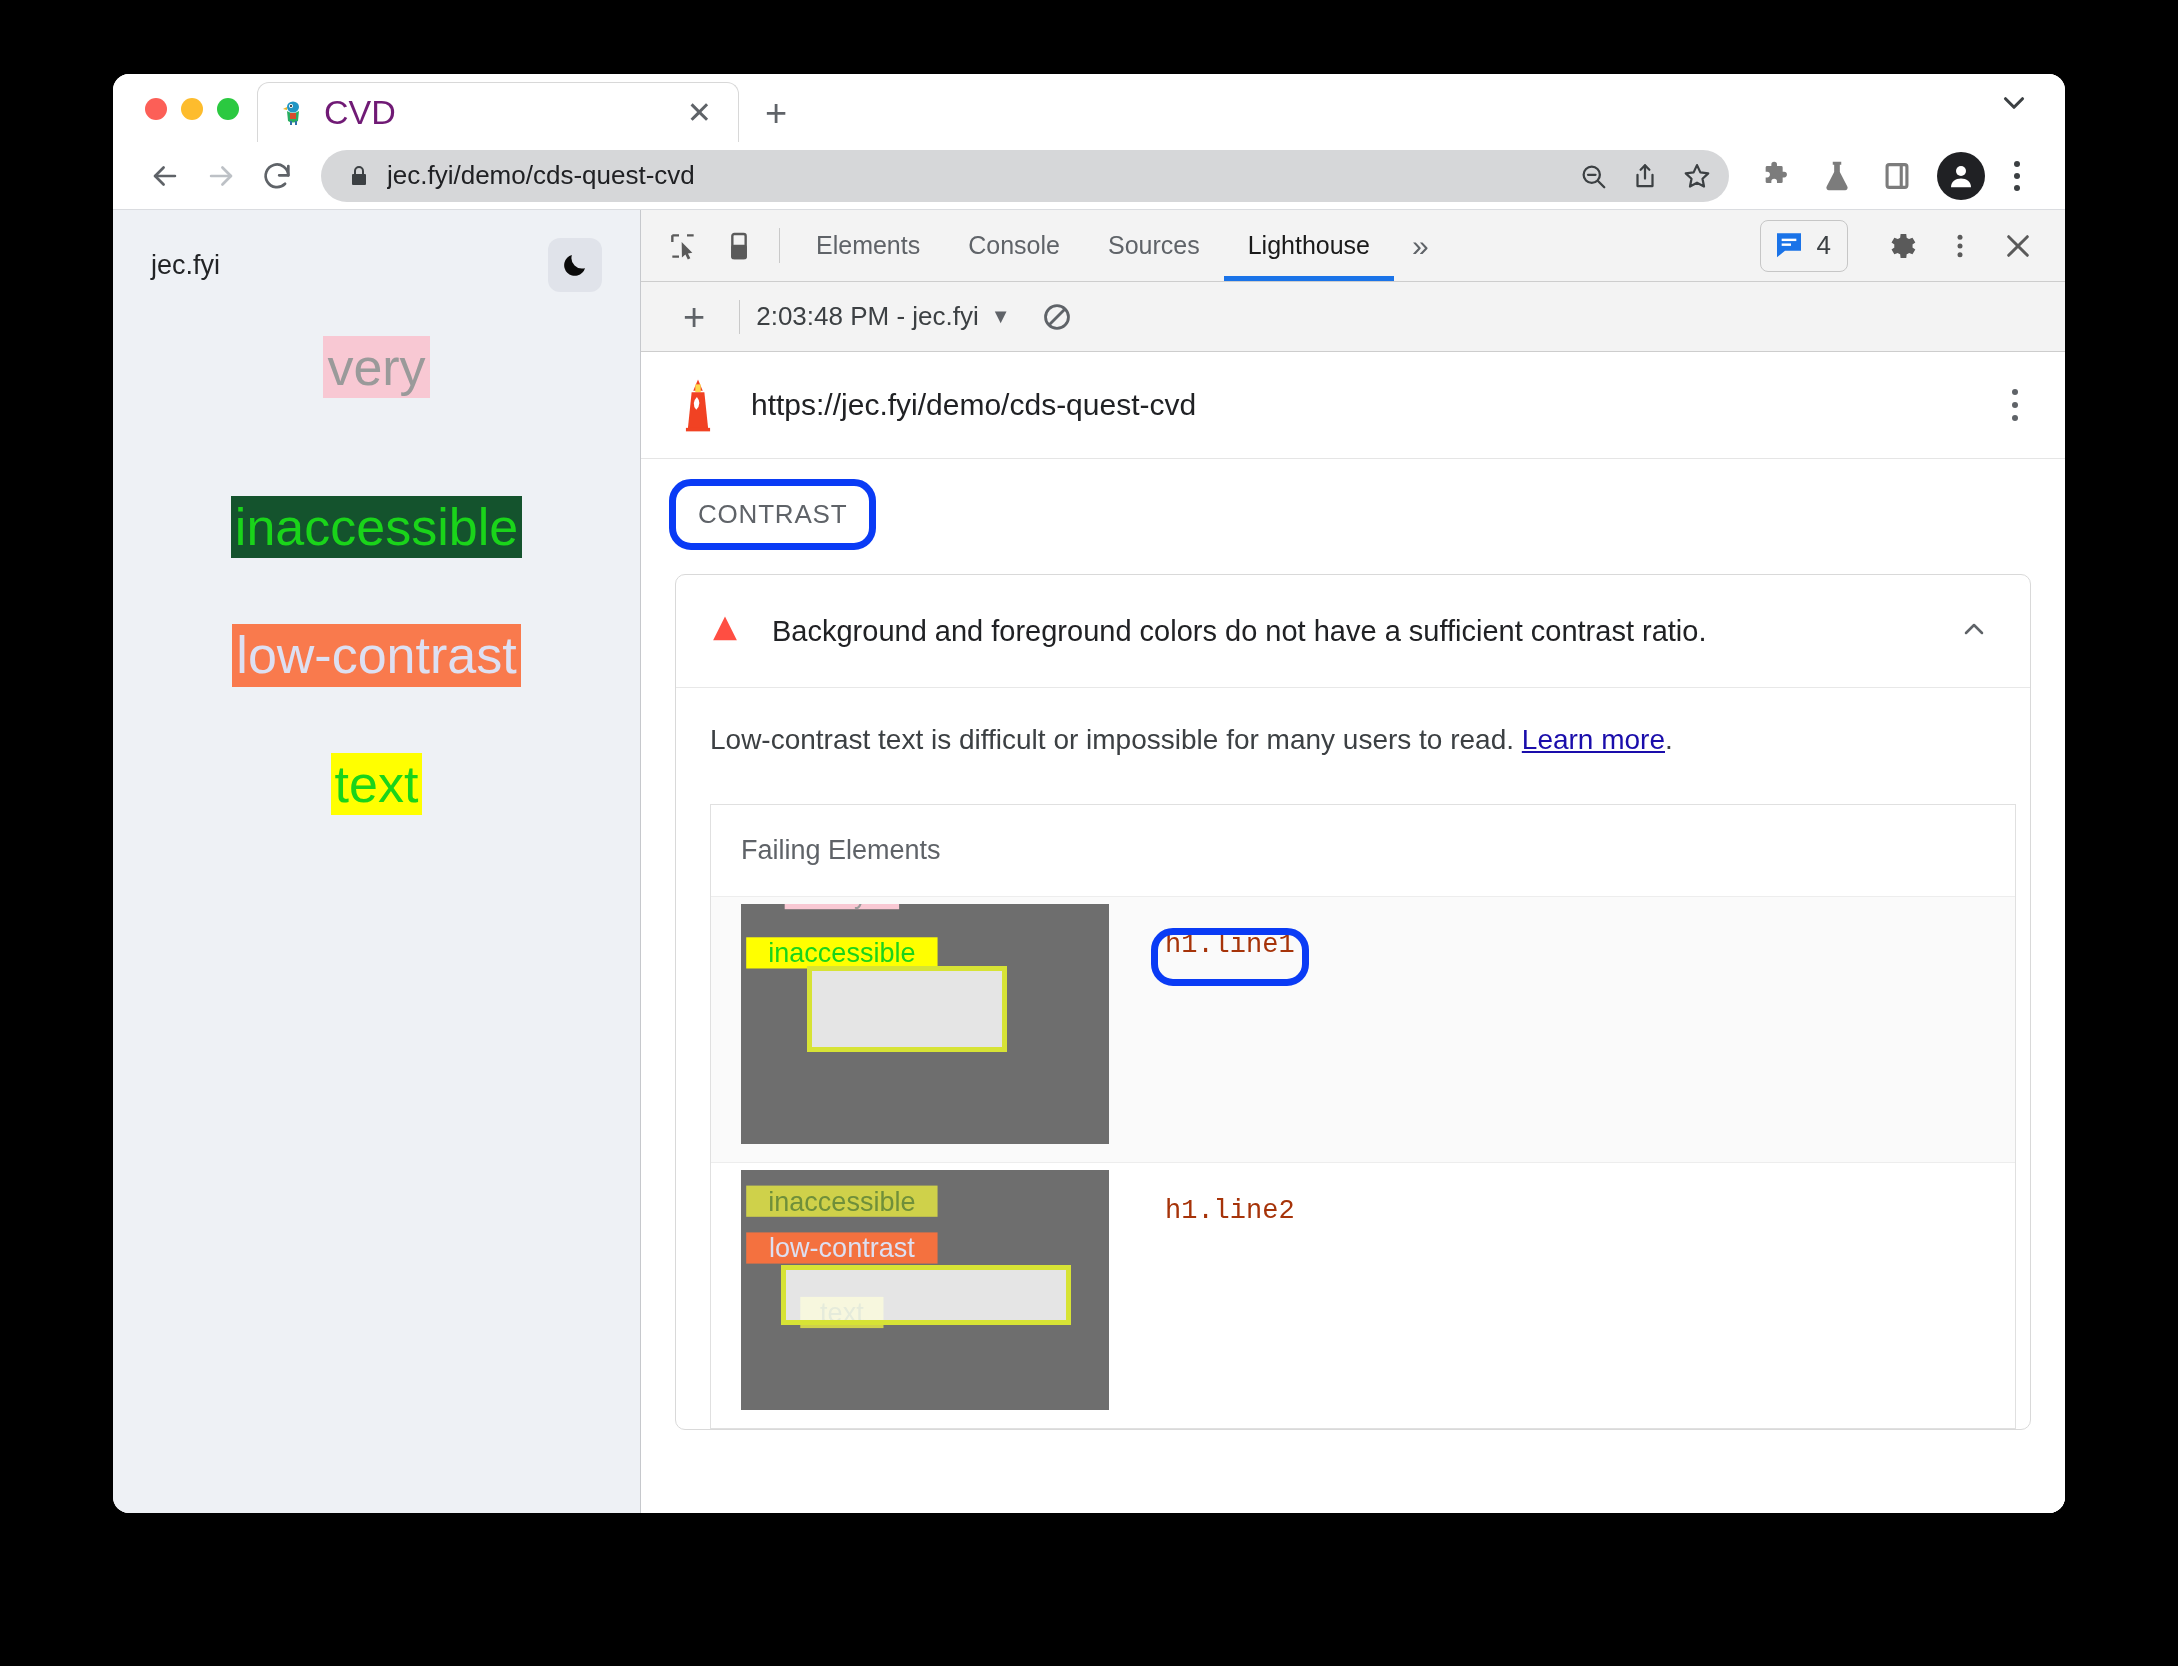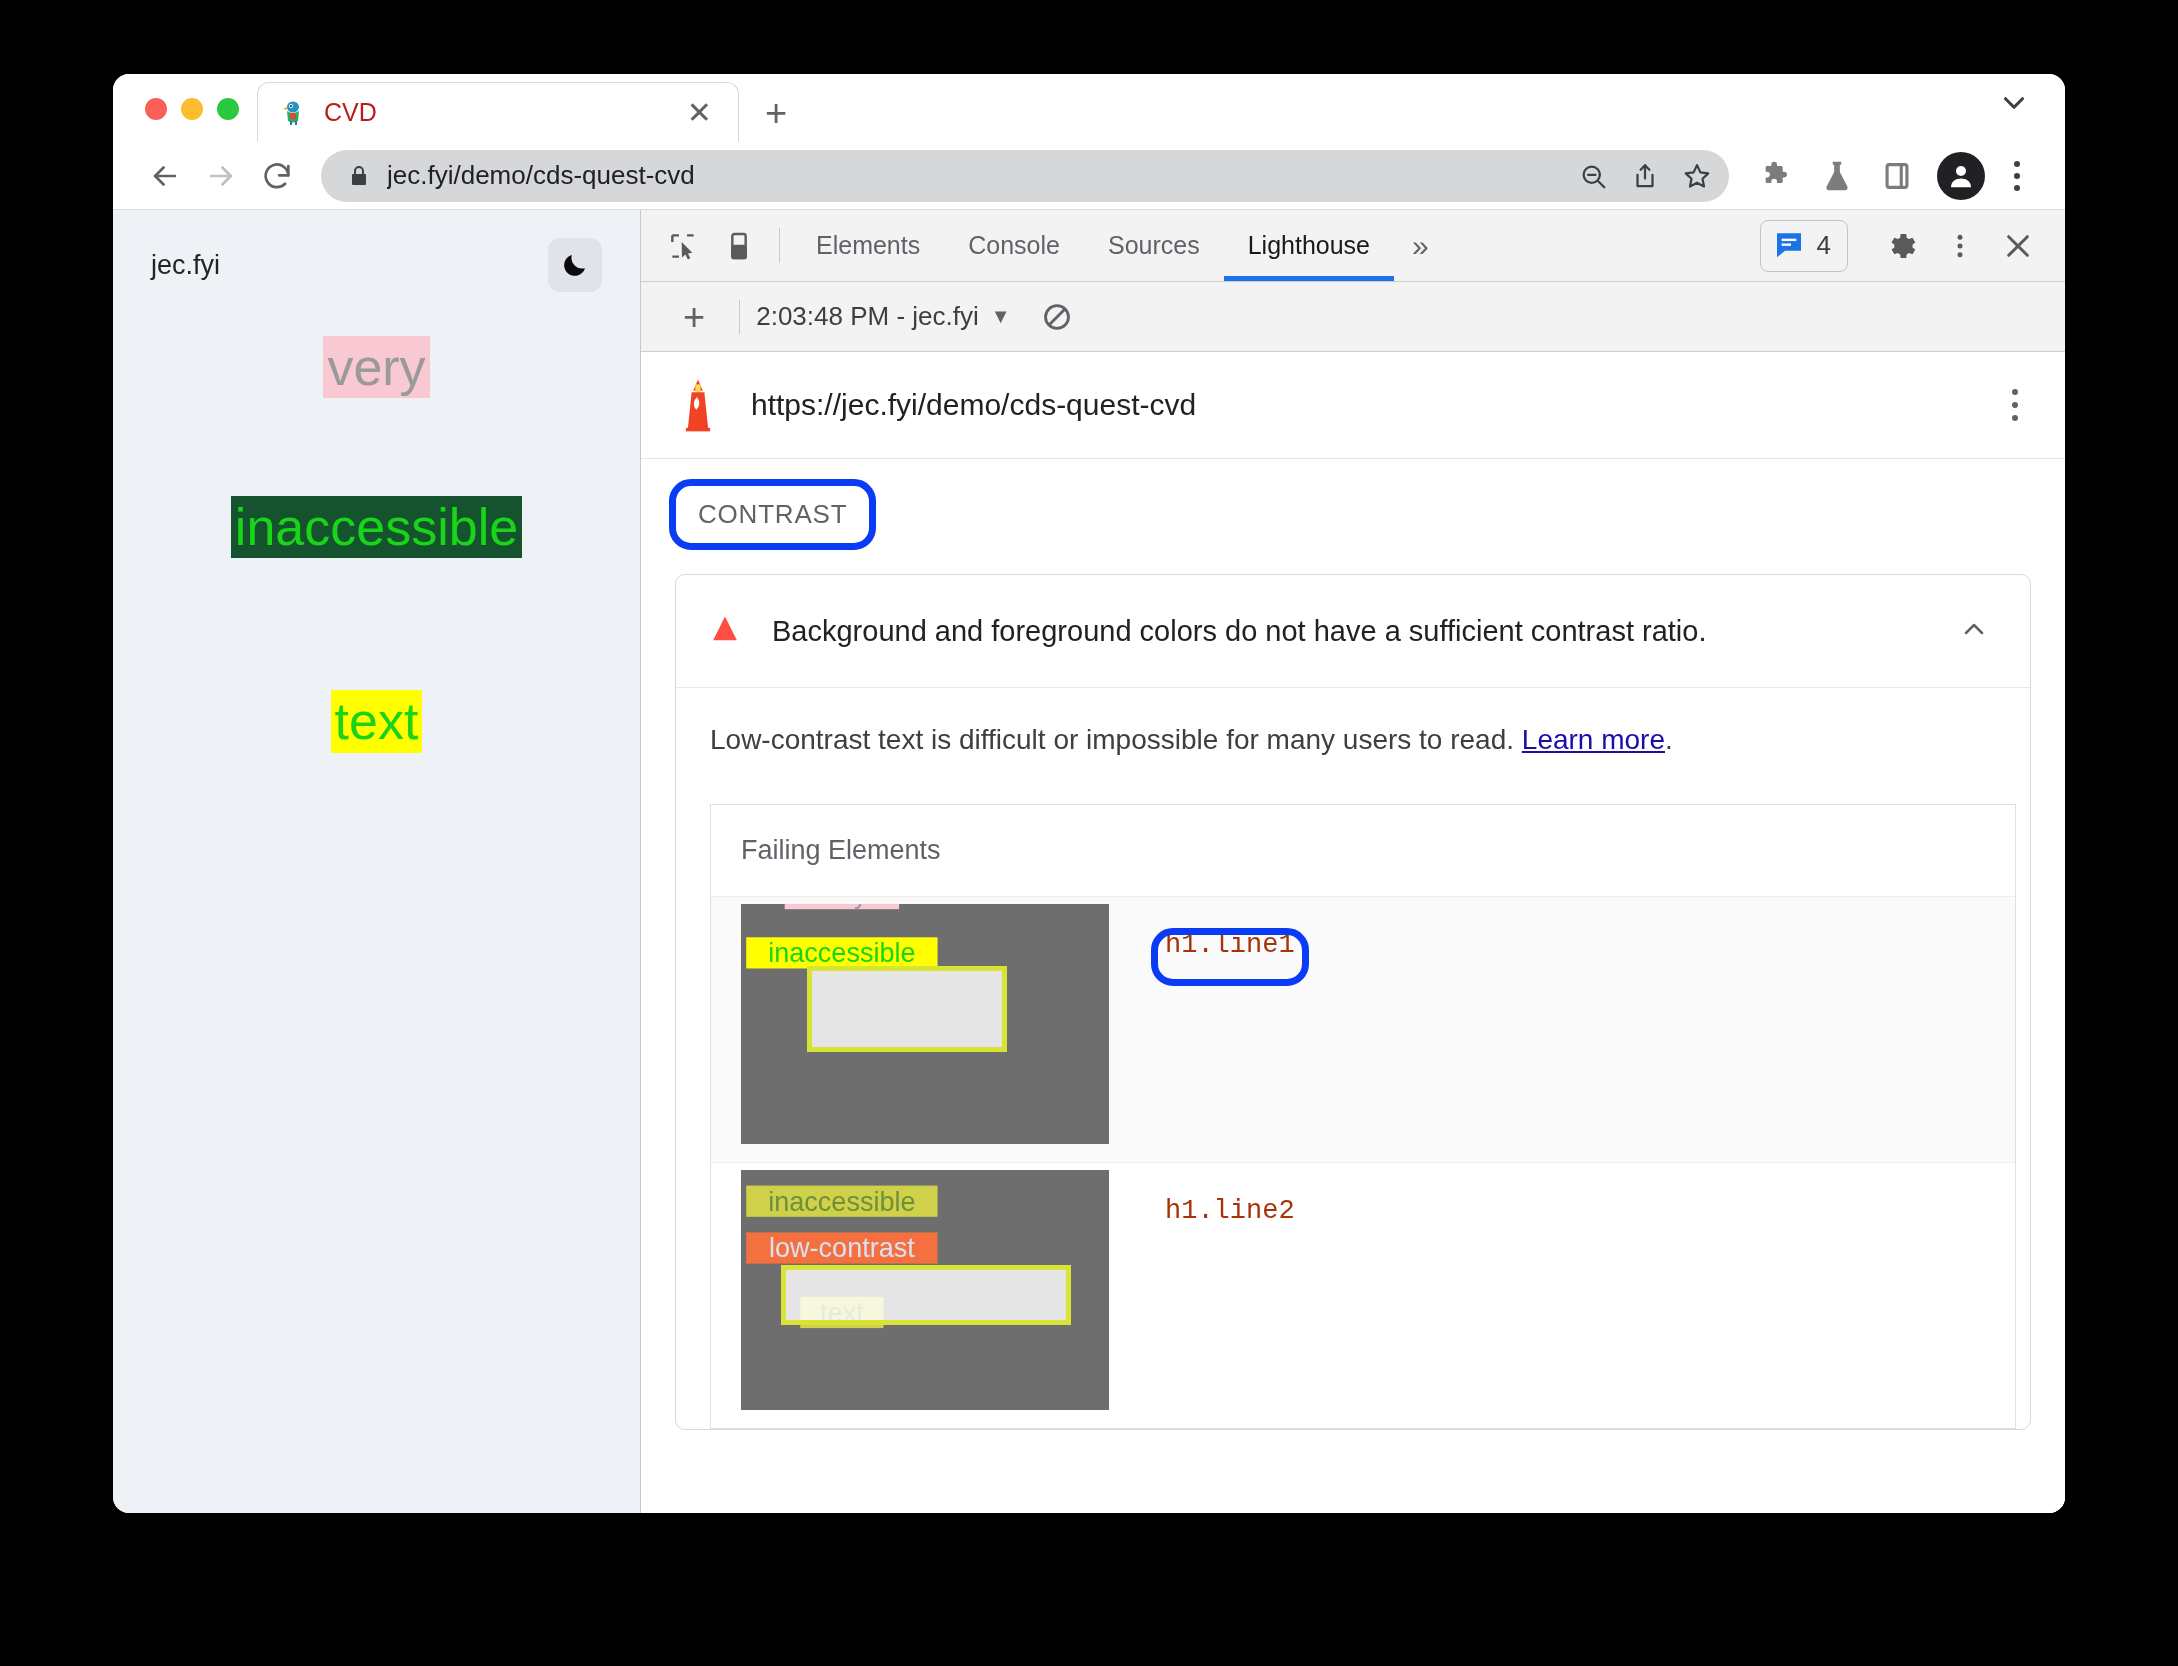--- a/index.html
+++ b/index.html
@@ -49,21 +49,21 @@
     display: flex; align-items: center;
     padding: 0 18px 0 22px;
     position: relative;
   }
   #tab-favicon {
     width: 26px; height: 26px; flex: 0 0 26px;
     margin-right: 18px;
     position: relative;
   }
   #tab-title {
-    font-size: 25px; color: #b91c1c;
+    font-size: 34px; color: #701a75;
     flex: 1; white-space: nowrap; overflow: hidden;
   }
   #tab-close {
     font-size: 30px; color: #5f6368; line-height: 1;
     padding: 4px 8px; cursor: pointer;
   }
   #new-tab-btn {
     margin-left: 26px; margin-bottom: 10px;
     font-size: 38px; color: #5f6368; font-weight: 300;
     line-height: 1; cursor: pointer;
@@ -480,20 +480,21 @@
               <path d="M20 14.5A8.5 8.5 0 0 1 9.5 4a8.5 8.5 0 1 0 10.5 10.5z"></path>
             </svg>
         </span>
       </div>
 
       <div id="page-lines">
         <span class="page-line" id="pl0" style="color: rgb(154, 154, 154); background: rgb(248, 200, 211);">very</span>
         <div class="line-gap"></div>
         <span class="page-line" id="pl1" style="color: rgb(26, 212, 26); background: #14532d; margin-top: 32px;">inaccessible</span>
         <div class="line-gap"></div>
+        <span class="page-line" id="pl2" style="color: rgb(221, 224, 242); background: rgb(249, 122, 77);">low-contrast</span>
         <div class="line-gap"></div>
         <span class="page-line" id="pl3" style="color: rgb(26, 212, 26); background: rgb(255, 255, 0);">text</span>
       </div>
     </div>
 
     <div id="devtools">
 
       <div id="devtools-tabbar">
         <div class="dt-tool-btn">
           <svg width="32" height="32" viewBox="0 0 24 24" fill="none" stroke="currentColor" stroke-width="1.8" stroke-linejoin="round">

